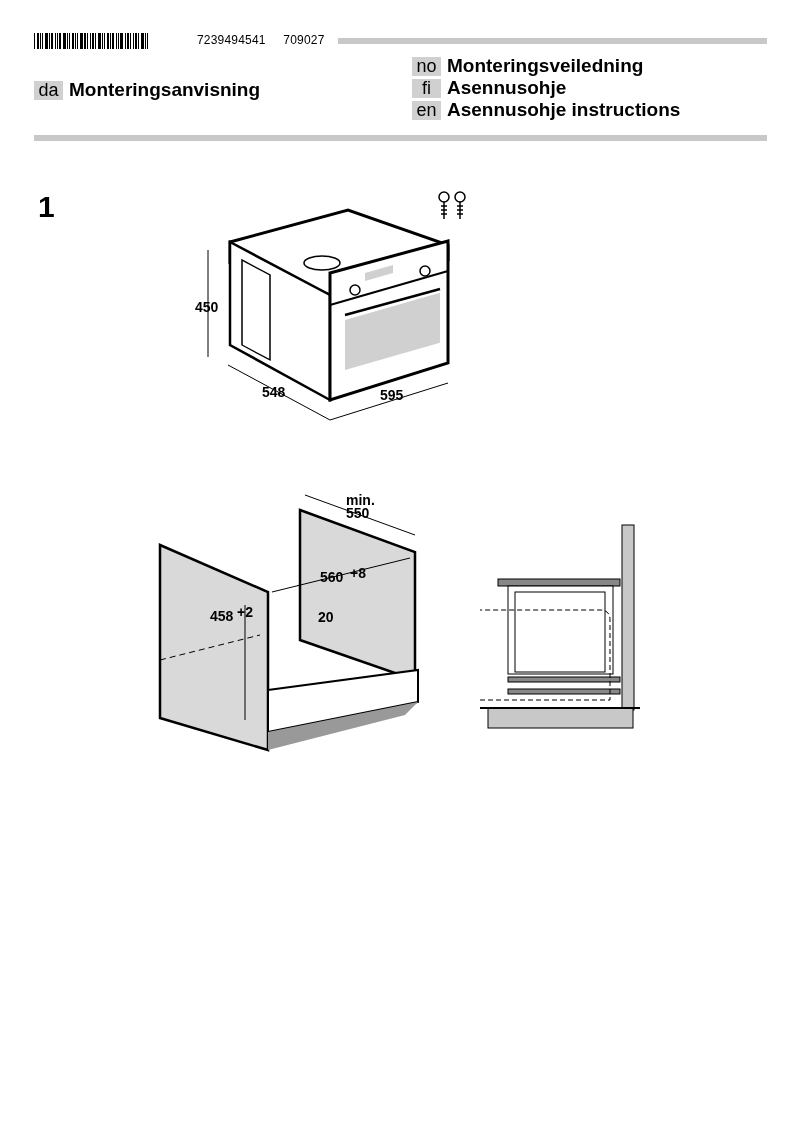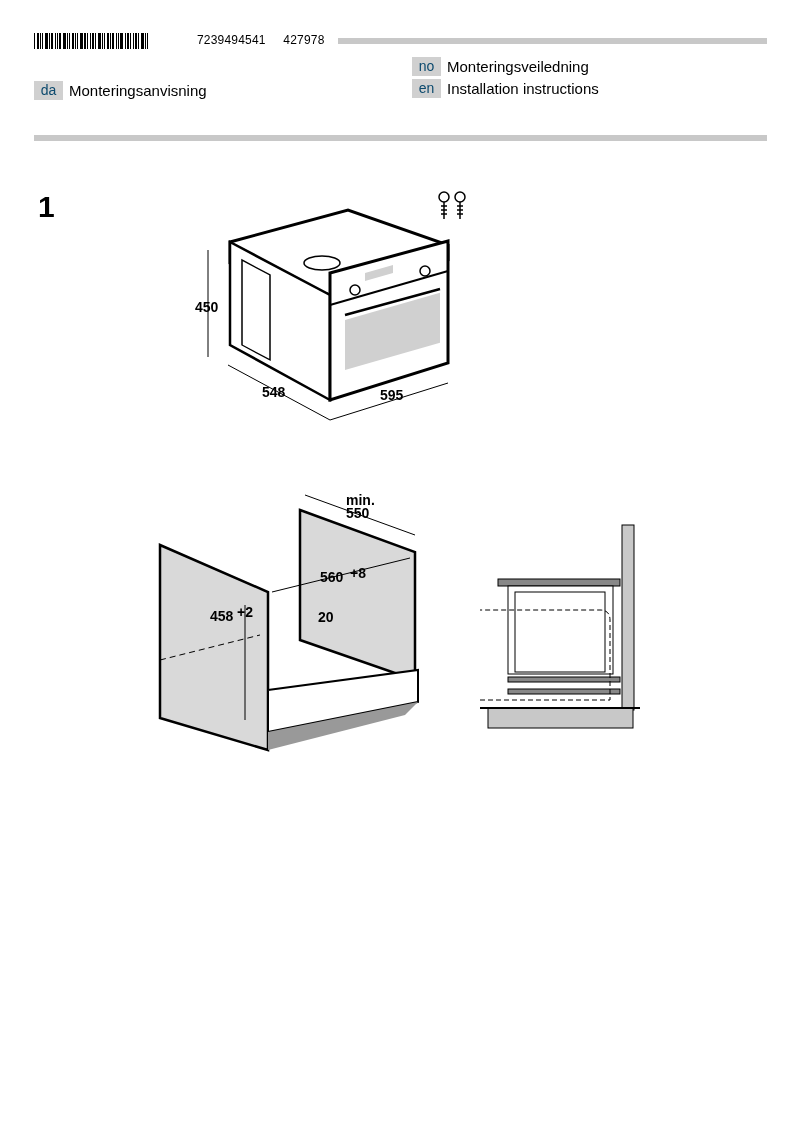--- a/index.html
+++ b/index.html
@@ -6,23 +6,23 @@
     body { width: 802px; height: 1134px; position: relative; overflow: hidden;
            font-family: "Liberation Sans", sans-serif; color: #000; }
     .abs { position: absolute; }
     .barcode { left: 34px; top: 33px; width: 150px; height: 16px; display: flex; gap: 0; }
     .barcode span { display: block; height: 16px; background: #000; }
     .codes { left: 197px; top: 33px; font-size: 12px; letter-spacing: 0.2px; }
     .codes span + span { margin-left: 14px; }
     .rule-top { left: 338px; top: 38px; width: 429px; height: 6px; background: #c8c8c8; }
     .rule-mid { left: 34px; top: 135px; width: 733px; height: 6px; background: #c8c8c8; }
     .lang-row { display: flex; align-items: center; height: 20px; margin-bottom: 2px; }
-    .lang-code { width: 29px; height: 19px; background: #d0d0d0; color: #0c4a6e; font-size: 14px;
+    .lang-code { width: 29px; height: 19px; background: #d0d0d0; color: #000000; font-size: 18px;
                  text-align: center; line-height: 19px; margin-right: 6px; }
-    .lang-title { font-size: 15px; font-weight: normal; }
+    .lang-title { font-size: 19px; font-weight: bold; }
     .lang-left { left: 34px; top: 80px; }
     .lang-right { left: 412px; top: 56px; }
     .step-num { left: 38px; top: 190px; font-size: 30px; font-weight: bold; }
     svg text { font-family: "Liberation Sans", sans-serif; font-weight: bold; }
   </style>
 </head>
 <body>
 
 <div class="abs barcode" id="barcode">
     <span style="width: 1px; margin-right: 2px;"></span>
@@ -61,39 +61,43 @@
     <span style="width: 1px; margin-right: 2px;"></span>
     <span style="width: 1px; margin-right: 1px;"></span>
     <span style="width: 2px; margin-right: 1px;"></span>
     <span style="width: 1px; margin-right: 2px;"></span>
     <span style="width: 3px; margin-right: 1px;"></span>
     <span style="width: 1px; margin-right: 1px;"></span>
     <span style="width: 1px; margin-right: 2px;"></span>
   </div>
 <div class="abs codes">
   <span>7239494541</span>
-  <span>427978</span>
+  <span>709027</span>
 </div>
 <div class="abs rule-top"></div>
 
 <div class="abs lang-left">
   <div class="lang-row">
     <div class="lang-code">da</div>
     <div class="lang-title">Monteringsanvisning</div>
   </div>
 </div>
 
 <div class="abs lang-right">
   <div class="lang-row">
     <div class="lang-code">no</div>
     <div class="lang-title">Monteringsveiledning</div>
   </div>
   <div class="lang-row">
+    <div class="lang-code">fi</div>
+    <div class="lang-title">Asennusohje</div>
+  </div>
+  <div class="lang-row">
     <div class="lang-code">en</div>
-    <div class="lang-title">Installation instructions</div>
+    <div class="lang-title">Asennusohje instructions</div>
   </div>
 </div>
 
 <div class="abs rule-mid"></div>
 
 <div class="abs step-num">1</div>
 
 <svg class="abs" style="left:190px; top:185px;" width="290" height="240" viewBox="0 0 290 240">
 
   <g stroke="#000" stroke-width="1.5" fill="#fff">

